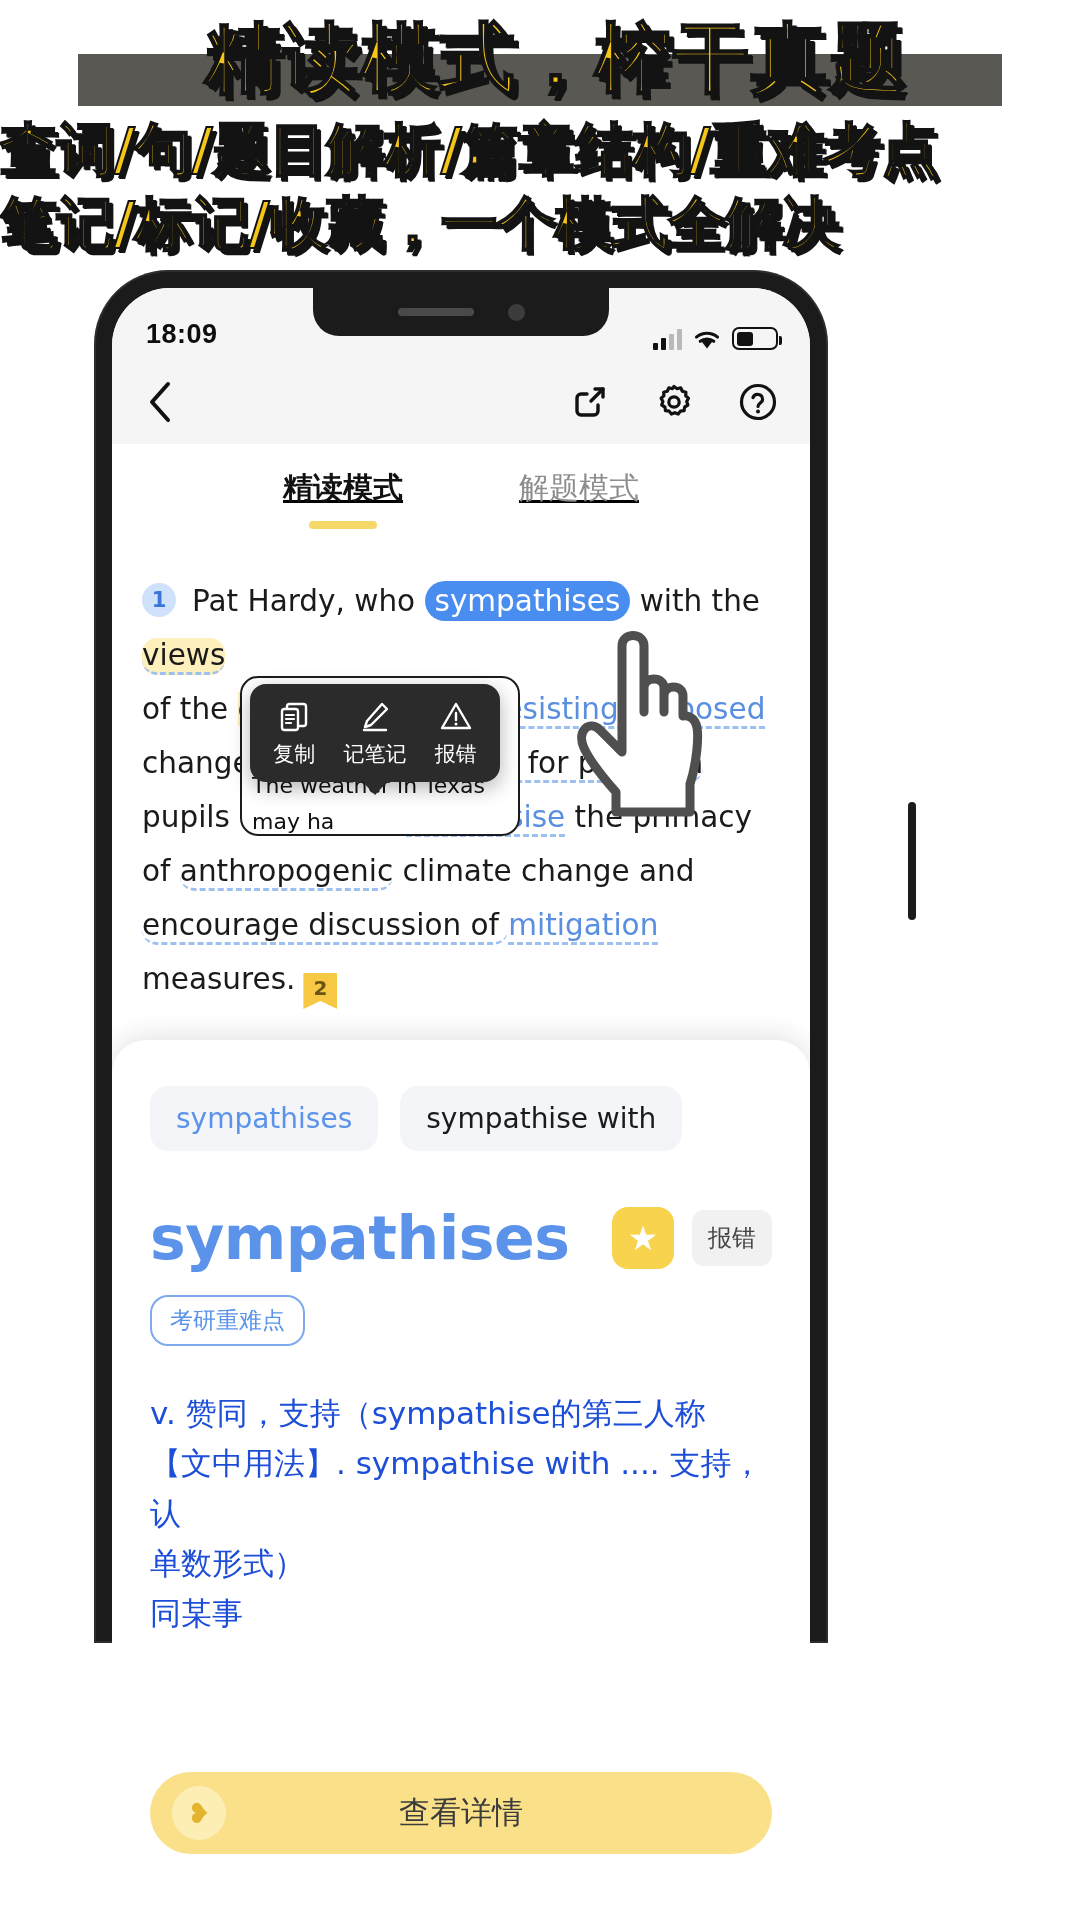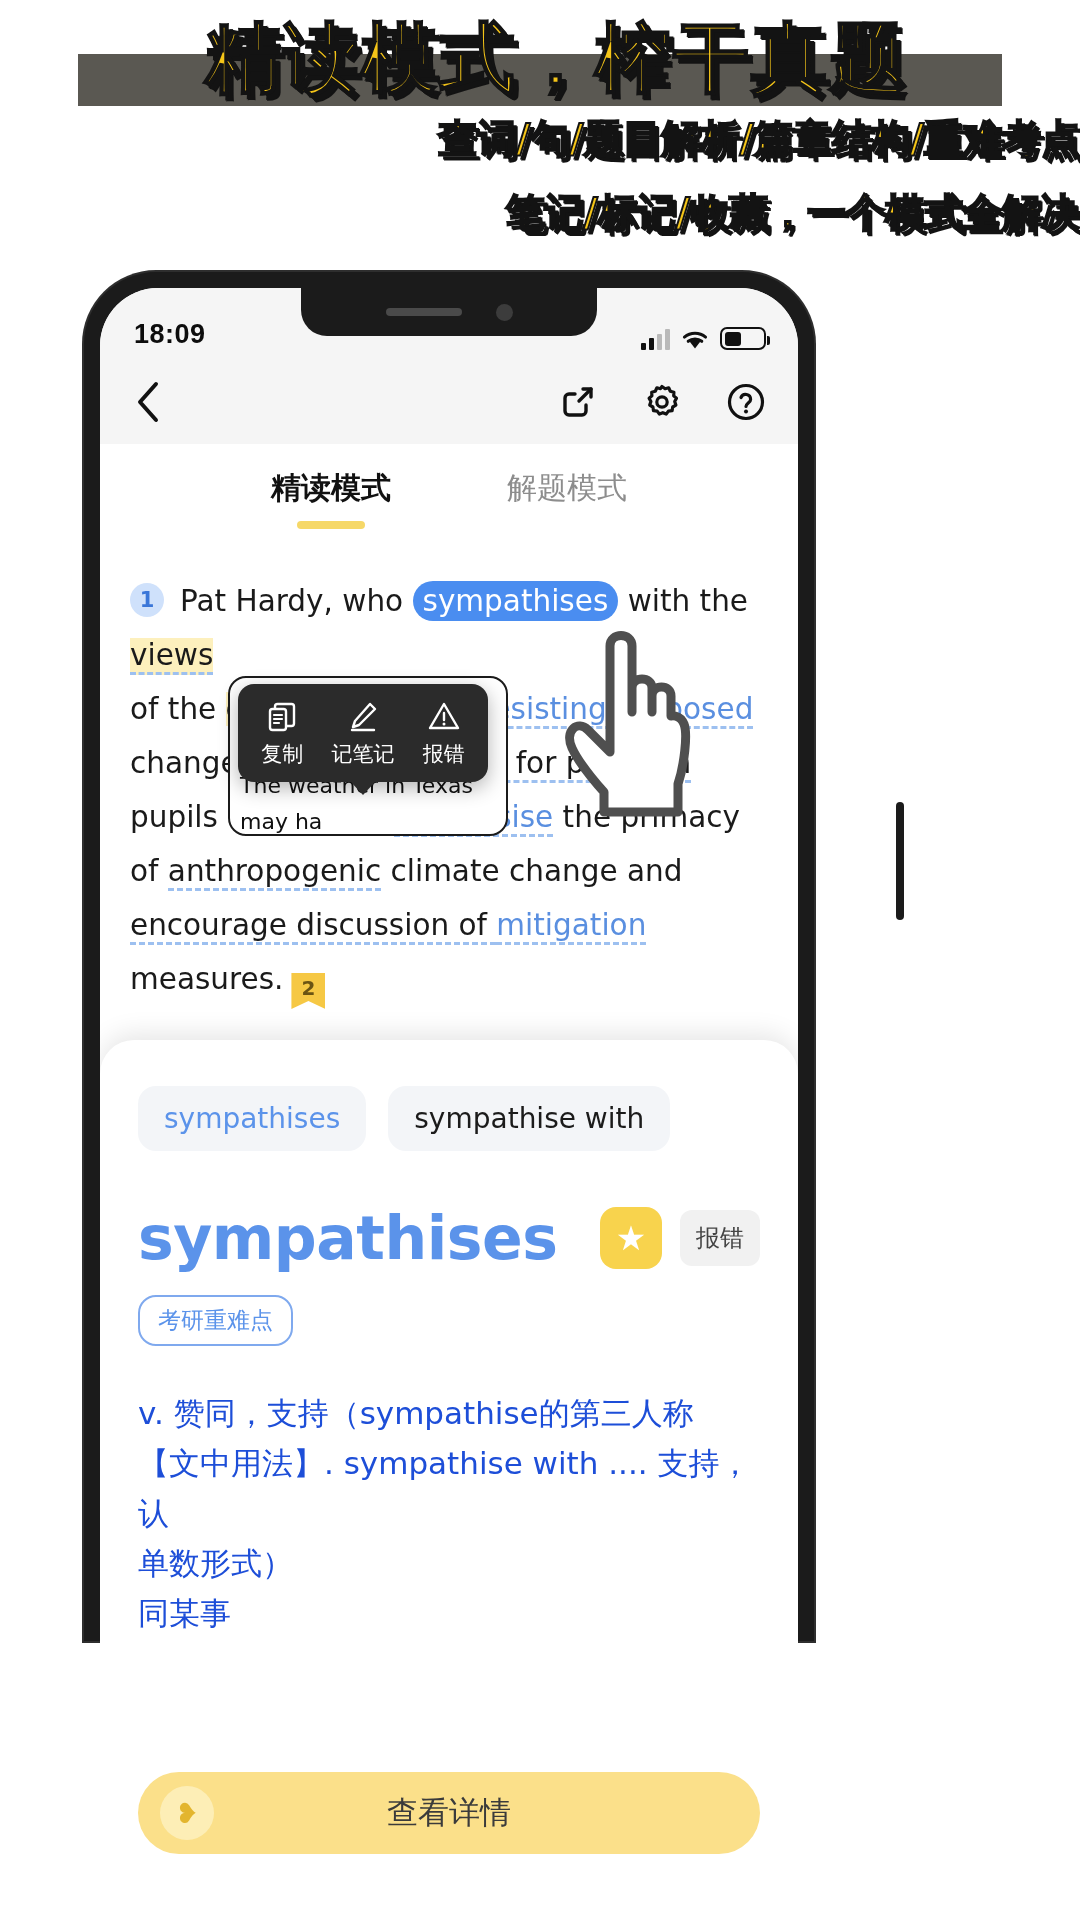--- a/index.html
+++ b/index.html
@@ -22,34 +22,33 @@
     position: absolute; left: 16px; top: 8px; width: 1080px;
     text-align: center;
     font-size: 76px; font-weight: bold; letter-spacing: 2px;
     color: #F5C518;
     font-family: "DejaVu Sans", sans-serif;
     text-shadow: 5px 5px 0 #131313, 6px 6px 0 #131313;
     -webkit-text-stroke: 2px #131313;
   }
   .promo-sub {
     position: absolute; left: 0; width: 1080px;
-    text-align: right;
-    font-size: 39px; font-weight: bold; letter-spacing: 0px;
+    text-align: left;
+    font-size: 57px; font-weight: bold; letter-spacing: 0px;
     color: #F5C518;
     font-family: "DejaVu Sans", sans-serif;
     text-shadow: 4px 4px 0 #131313, 5px 5px 0 #131313;
-    padding-left: 16px;
     -webkit-text-stroke: 2px #131313;
   }
   .promo-sub.l1 { top: 112px; }
   .promo-sub.l2 { top: 186px; }
 
   
   .phone {
-    position: absolute; left: 84px; top: 272px;
+    position: absolute; left: 96px; top: 272px;
     width: 730px; height: 1369px;
     background: #1b1b1b;
     border-radius: 72px 72px 0 0;
     box-shadow: 0 0 0 2px #2e2e2e;
   }
   .phone-side {
     position: absolute; background: #1b1b1b; border-radius: 4px;
   }
   .btn-left-a { left: 76px; top: 420px; width: 8px; height: 46px; }
   .btn-left-b { left: 76px; top: 500px; width: 8px; height: 84px; }
@@ -102,21 +101,21 @@
     display: flex; align-items: center; justify-content: space-between;
     padding: 0 30px 0 26px; z-index: 25;
   }
   .nav-right { display:flex; align-items:center; gap: 40px; }
   .icn { width: 44px; height: 44px; display:flex; align-items:center; justify-content:center; }
 
   
   .tabs {
     position: absolute; top: 156px; left: 0; width: 698px; height: 92px;
     background: #fff; display: flex; align-items: center; justify-content: center;
-    gap: 116px; z-index: 20;
+    gap: 116px; z-index: 20; text-decoration: underline;
   }
   .tab { position: relative; font-size: 30px; color: #8d8d8d; padding-bottom: 4px; font-family: "DejaVu Sans", sans-serif;}
   .tab.active { color: #111; font-weight: bold; }
   .tab.active::after {
     content:""; position:absolute; left: 50%; transform: translateX(-50%);
     bottom: -16px; width: 68px; height: 8px; background: #F6D868; border-radius: 4px;
   }
 
   
   .article {
@@ -130,21 +129,21 @@
     width: 34px; height: 34px; border-radius: 50%;
     background: #cfe1fb; color: #3a76d8; font-size: 21px; font-weight: 600;
     vertical-align: 4px; margin-right: 16px;
   }
   .sel-word {
     background: #4a8df0; color: #fff; border-radius: 22px;
     padding: 3px 10px; position: relative;
   }
   .hl-yellow { background: #fdf0bd; }
   .hl-blue { color: #5a8fe0; border-bottom: 3px dashed #9dc0f0; }
-  .u-dash { border-bottom: 3px dashed #9dc0f0; }
+  .u-dash { border-bottom: 3px dashed #9dc0f0; border-radius: 15px; }
 
   .flag {
     display:inline-block; width: 34px; height: 36px; background:#F6C844;
     position: relative; vertical-align: -6px; margin-left: 8px;
     clip-path: polygon(0 0, 100% 0, 100% 100%, 50% 78%, 0 100%);
     color:#6b5413; font-size:20px; text-align:center; line-height:30px; font-weight:600;
   }
 
   
   .sel-bubble {

